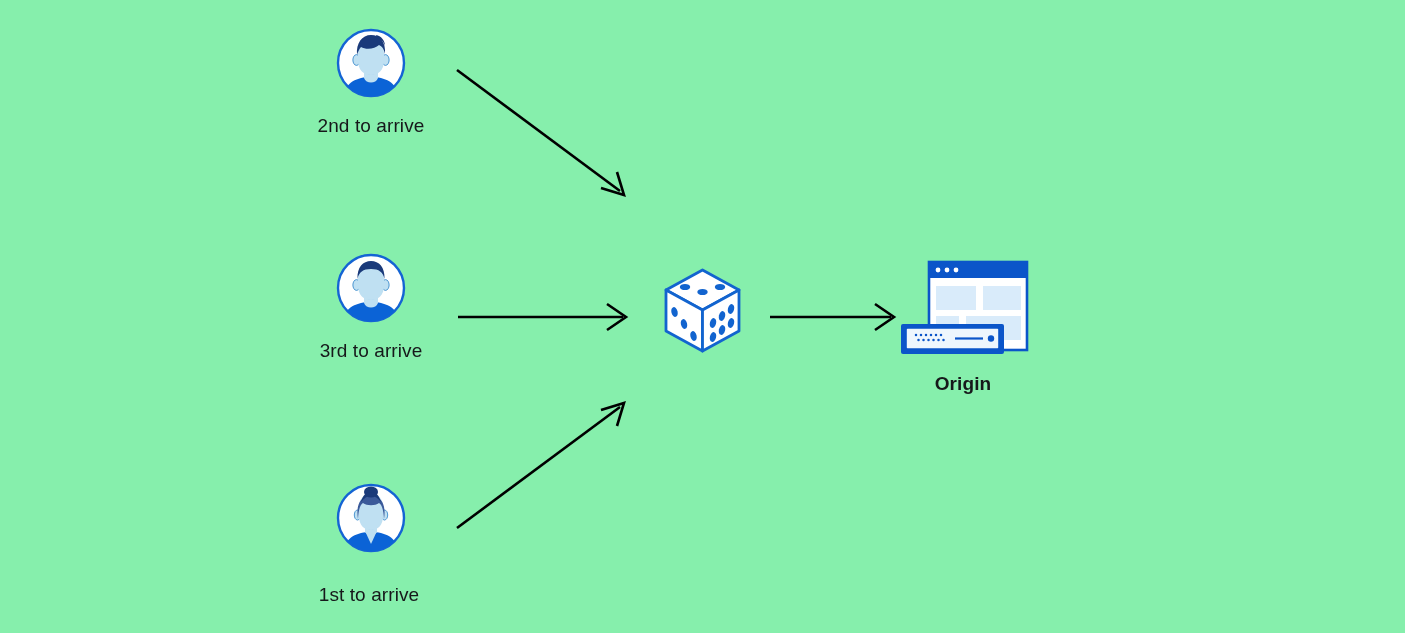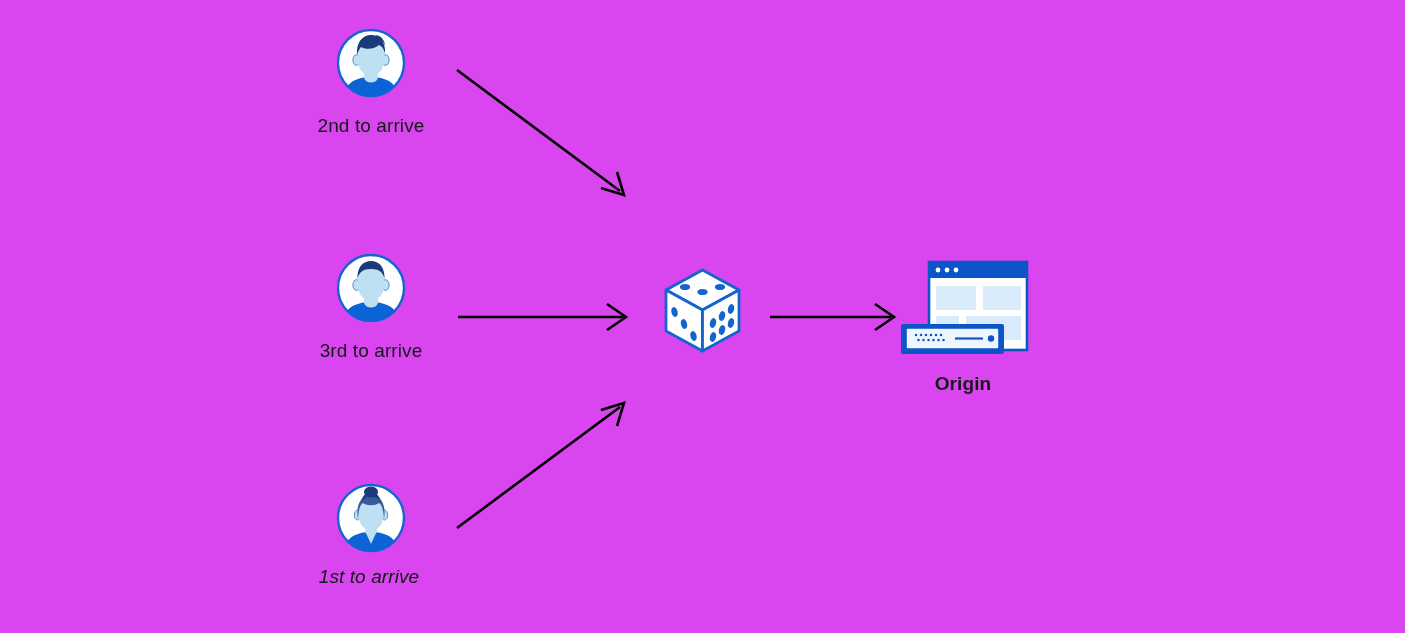--- a/index.html
+++ b/index.html
@@ -11,21 +11,21 @@
     font-family: "Liberation Sans", sans-serif;
     width: 1405px;
     height: 633px;
     position: relative;
     overflow: hidden;
   }
   #canvas {
     position: relative;
     width: 1405px;
     height: 633px;
-    background: #d946ef;
+    background: #86efac;
   }
   .node {
     position: absolute;
   }
   .node-label {
     position: absolute;
     width: 240px;
     text-align: center;
     font-size: 19px;
     color: #16181a;
@@ -157,21 +157,21 @@
 
           <path d="M24 26 C24 16 29 12 36 12 C43 12 48 16 48 26 L48 34 C48 43 43 48 36 48 C29 48 24 43 24 34 Z" fill="#bfe0f2"></path>
 
           <path d="M23 37 C21 25 24 14 36 14 C48 14 51 25 49 37 C48.5 28 47 23 44 21 C40 24 32 24 28 21 C25 23 23.5 28 23 37 Z" fill="#3b5a9a"></path>
 
           <ellipse cx="36" cy="10" rx="7" ry="5.5" fill="#1a3a7a"></ellipse>
           <path d="M26 20 C28 13 31 10 36 10 C41 10 44 13 46 20 C43 16 40 14 36 14 C32 14 29 16 26 20 Z" fill="#1a3a7a"></path>
         </g>
       </svg>
     </div>
-    <div class="node-label" style="left:-86px; top:84px;font-style:italic;">1st to arrive</div>
+    <div class="node-label" style="left:-86px; top:102px;">1st to arrive</div>
   </div>
 
   <div class="node" style="left:660px; top:266px;">
     <div class="icon-wrap" style="left:0; top:0;">
       <svg width="85" height="92" viewBox="0 0 85 92">
         <g stroke="#1264cf" stroke-width="2.8" fill="#ffffff" stroke-linejoin="round">
 
           <path d="M42.5 4 L79 24 L42.5 44 L6 24 Z"></path>
 
           <path d="M6 24 L42.5 44 L42.5 85 L6 65 Z"></path>

